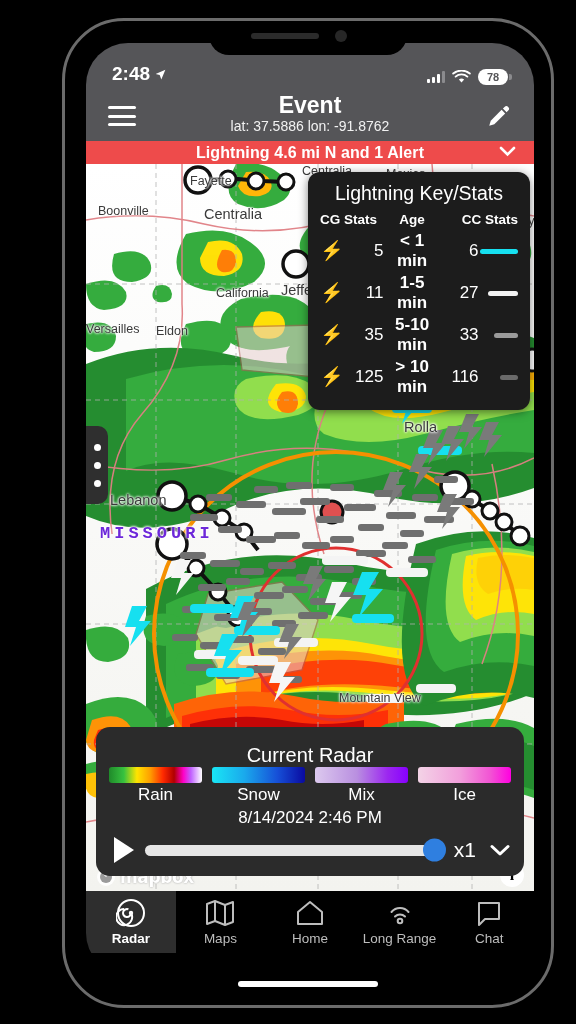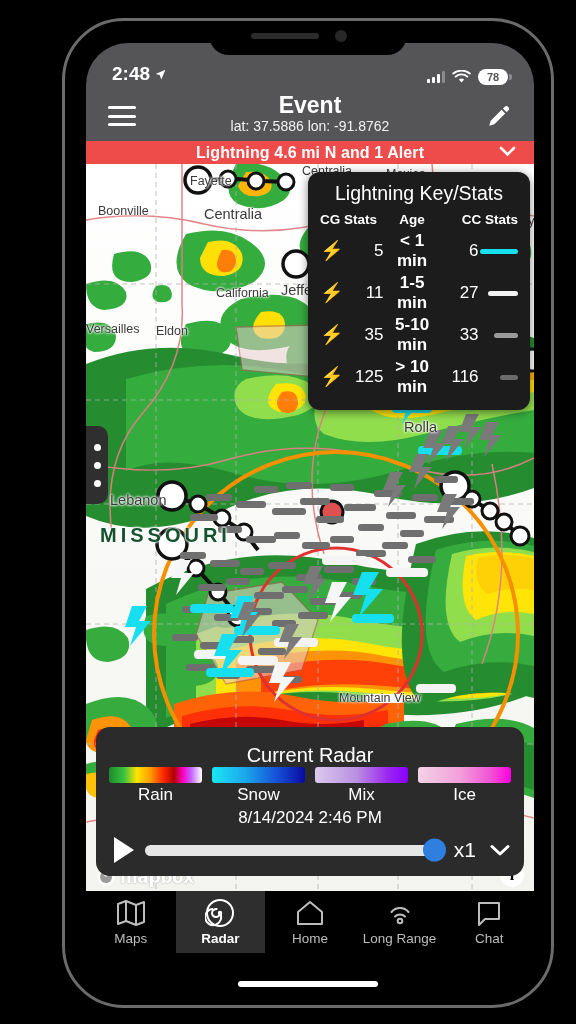--- a/index.html
+++ b/index.html
@@ -80,21 +80,21 @@
   #map{
     position:relative; height:727px; overflow:hidden;
     background:#fdfdfb;
   }
   #map-canvas{ position:absolute; inset:0; }
   .map-label{
     position:absolute; font-size:12.5px; color:#3a3a3a; white-space:nowrap;
     text-shadow:0 0 3px #fff,0 0 3px #fff,0 0 2px #fff; pointer-events:none;
   }
   .map-label.state{
-    font-size:20px; letter-spacing:4px; color:#14532d; font-weight:600;
+    font-size:17px; letter-spacing:4px; color:#6d28d9; font-weight:600;font-family:Liberation Mono, monospace;
   }
   .map-label.big{ font-size:14.5px; }
 
   
   #drawer-handle{
     position:absolute; left:0; top:262px; width:22px; height:78px;
     background:#2f2f2f; border-radius:0 10px 10px 0;
     display:flex; flex-direction:column; align-items:center;
     justify-content:center; gap:11px; z-index:12;
   }
@@ -595,39 +595,39 @@
           </div>
           <span id="speed-label">x1</span>
           <svg id="speed-chevron" width="22" height="14" viewBox="0 0 22 14">
             <path d="M3 3.5 L11 11 L19 3.5" stroke="#fff" stroke-width="3" fill="none" stroke-linecap="round" stroke-linejoin="round"></path>
           </svg>
         </div>
       </div>
     </div>
 
     <div id="tab-bar">
-        <div class="tab">
-          <div class="tab-icon">
-            <svg width="30" height="28" viewBox="0 0 30 28">
-              <path d="M2 5 L10 2 L20 6 L28 3 L28 23 L20 26 L10 22 L2 25 Z" stroke="currentColor" stroke-width="2" fill="none" stroke-linejoin="round"></path>
-              <path d="M10 2 V22 M20 6 V26" stroke="currentColor" stroke-width="2" fill="none"></path>
-            </svg>
-          </div>
-          <div class="tab-label">Maps</div>
-        </div>
         <div class="tab active">
           <div class="tab-icon">
             <svg width="30" height="30" viewBox="0 0 30 30">
               <circle cx="15" cy="15" r="13" stroke="currentColor" stroke-width="2" fill="none"></circle>
               <path d="M15 15 a8 8 0 1 1 -6.8 -3.9" stroke="currentColor" stroke-width="2" fill="none"></path>
               <path d="M15 15 a4 4 0 1 1 -2.6 -3.7" stroke="currentColor" stroke-width="2" fill="none"></path>
               <circle cx="15" cy="15" r="2.2" fill="currentColor"></circle>
             </svg>
           </div>
           <div class="tab-label">Radar</div>
+        </div>
+        <div class="tab">
+          <div class="tab-icon">
+            <svg width="30" height="28" viewBox="0 0 30 28">
+              <path d="M2 5 L10 2 L20 6 L28 3 L28 23 L20 26 L10 22 L2 25 Z" stroke="currentColor" stroke-width="2" fill="none" stroke-linejoin="round"></path>
+              <path d="M10 2 V22 M20 6 V26" stroke="currentColor" stroke-width="2" fill="none"></path>
+            </svg>
+          </div>
+          <div class="tab-label">Maps</div>
         </div>
         <div class="tab">
           <div class="tab-icon">
             <svg width="30" height="28" viewBox="0 0 30 28">
               <path d="M3 13 L15 3 L27 13 L27 25 L3 25 Z" stroke="currentColor" stroke-width="2" fill="none" stroke-linejoin="round"></path>
             </svg>
           </div>
           <div class="tab-label">Home</div>
         </div>
         <div class="tab">

